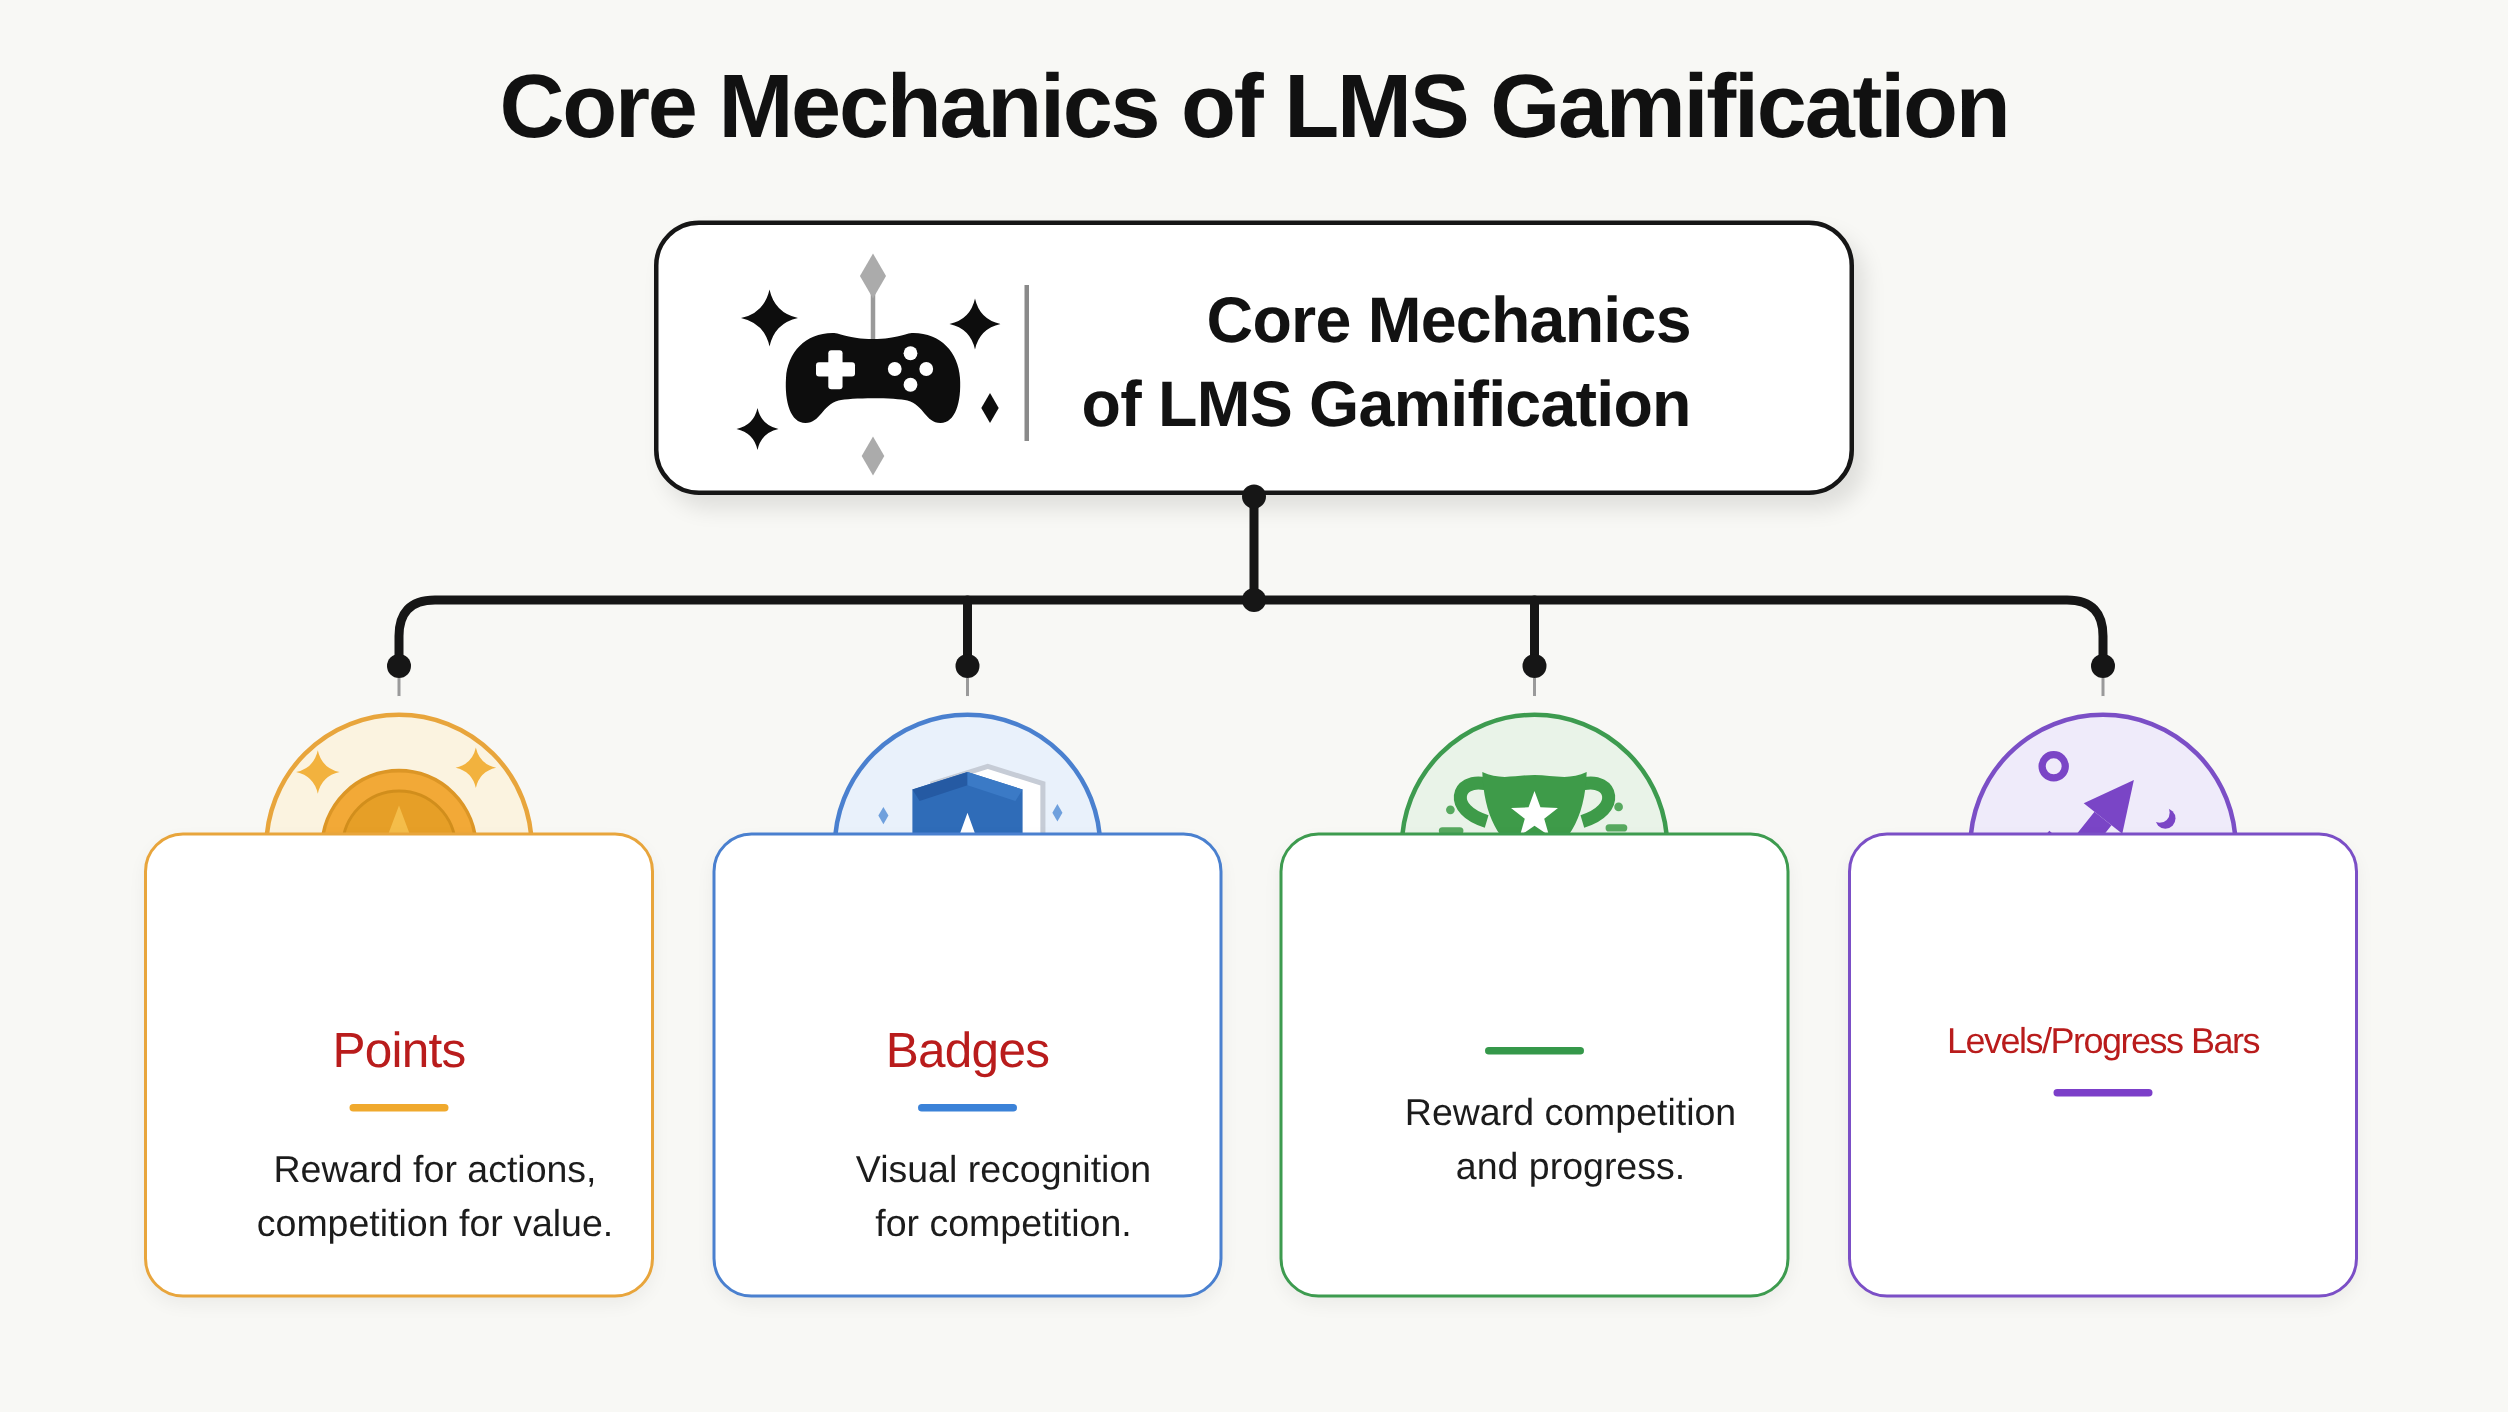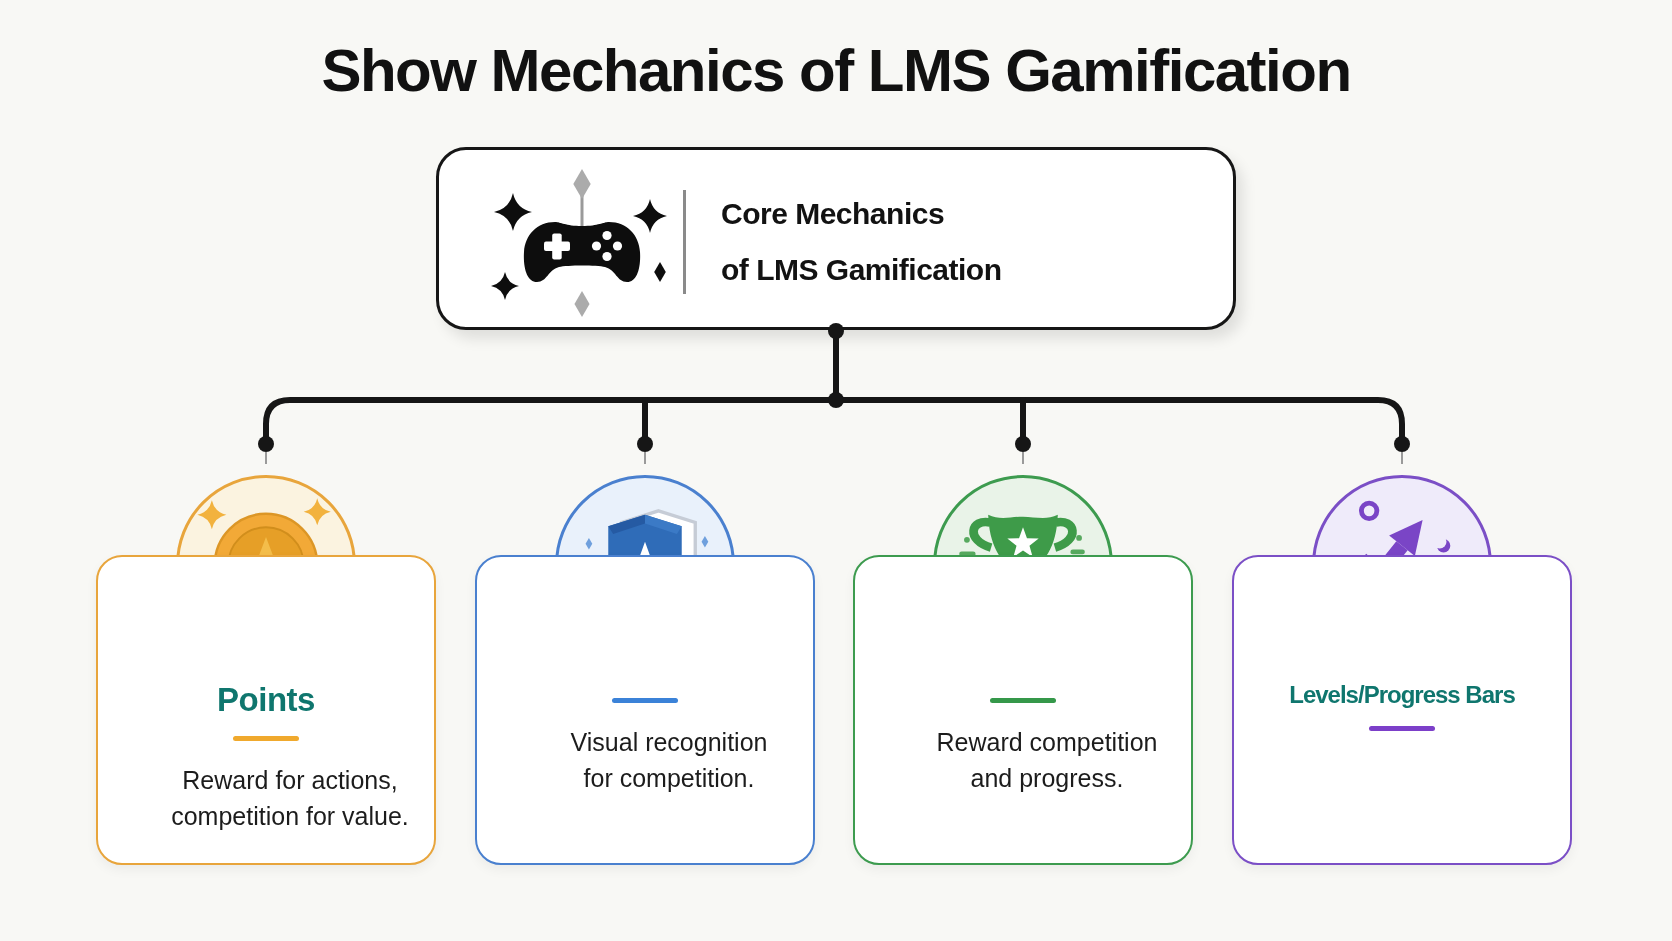--- a/index.html
+++ b/index.html
@@ -35,37 +35,37 @@
     border-radius:30px;
     box-shadow:7px 9px 14px rgba(0,0,0,0.10);
   }
   .header-icon-cluster{position:absolute;left:38px;top:14px;width:210px;height:155px;}
   .header-divider{
     position:absolute;left:244px;top:40px;width:2.5px;height:104px;
     background:var(--divider-gray);
   }
   .header-title{
     position:absolute;left:282px;top:36px;
-    font-size:30px;line-height:56px;font-weight:700;letter-spacing:-0.5px;
-    color:#121212;white-space:nowrap;
+    font-size:43px;line-height:56px;font-weight:700;letter-spacing:-0.5px;
+    color:#121212;white-space:nowrap;text-align:right;
   }
   
   .connectors{position:absolute;left:0;top:0;width:1672px;height:941px;pointer-events:none;}
   
   .card{
     position:absolute;top:555px;width:340px;height:310px;
     background:var(--card-bg);
     border:2.5px solid var(--accent);
     border-radius:26px;
     box-shadow:0 5px 12px rgba(0,0,0,0.05);
     text-align:center;
     padding-top:124px;
   }
   .card h2{
-    margin:0;font-size:33px;font-weight:700;letter-spacing:-0.5px;color:#0f766e;
+    margin:0;font-size:33px;font-weight:400;letter-spacing:-0.5px;color:#b91c1c;
     white-space:nowrap;
   }
   .card.card-3 h2{font-size:24px;letter-spacing:-1px;}
   .card .underline{
     width:66px;height:5px;border-radius:3px;
     background:var(--underline);
     margin:17px auto 21px;
   }
   .card p{
     margin:0;font-size:25px;line-height:36px;color:#1c1c1c;padding-left:48px;
@@ -84,21 +84,21 @@
 
 <svg class="defs-holder" aria-hidden="true">
   <defs>
     <path id="sparkle4" d="M0,-10 Q1.8,-1.8 10,0 Q1.8,1.8 0,10 Q-1.8,1.8 -10,0 Q-1.8,-1.8 0,-10 Z"></path>
     <path id="diamond4" d="M0,-10 L5.8,0 L0,10 L-5.8,0 Z"></path>
   </defs>
 </svg>
 
 <div class="canvas">
 
-  <h1 class="page-title">Show Mechanics of LMS Gamification</h1>
+  <h1 class="page-title">Core Mechanics of LMS Gamification</h1>
 
   <div class="header-box">
     <div class="header-icon-cluster">
       <svg viewBox="0 0 210 155" width="210" height="155">
 
         <line x1="105" y1="28" x2="105" y2="62" stroke="#9a9a9a" stroke-width="3"></line>
         <use href="#diamond4" transform="translate(105,20) scale(1.5)" fill="#ababab"></use>
         <use href="#diamond4" transform="translate(105,140) scale(1.3)" fill="#ababab"></use>
 
         <use href="#sparkle4" transform="translate(36,48) scale(1.9)" fill="#0d0d0d"></use>
@@ -190,20 +190,21 @@
       <polygon points="128,50 90,38 90,47 123,58" fill="#3B7AC6"></polygon>
 
       <path d="M90,66 L95.3,80.7 L110.9,81.2 L98.6,90.8 L102.9,105.8 L90,97
                L77.1,105.8 L81.4,90.8 L69.1,81.2 L84.7,80.7 Z" fill="#ffffff"></path>
 
       <rect x="40" y="98" width="7" height="5" rx="2" fill="#4a7fd0" transform="rotate(-18 43 100)"></rect>
       <rect x="36" y="116" width="9" height="6" rx="2" fill="#4a7fd0" transform="rotate(14 40 119)"></rect>
     </svg>
   </div>
   <div class="card card-1" style="left: 475px; --accent: #4A80CF; --underline: #3B82D8; --circle-bg: #E9F1FB;">
+    <h2>Badges</h2>
     <div class="underline"></div>
     <p>
       <span>Visual recognition</span><br>
       <span>for competition.</span>
     </p>
   </div>
 
   <div class="circle" style="left: 933px; --accent: #3D9B4F; --underline: #35984A; --circle-bg: #E9F3E8;">
     <svg viewBox="0 0 180 180" width="174" height="174">
       <use href="#diamond4" transform="translate(-8,152) scale(1.0)" fill="#4FA65A"></use>

